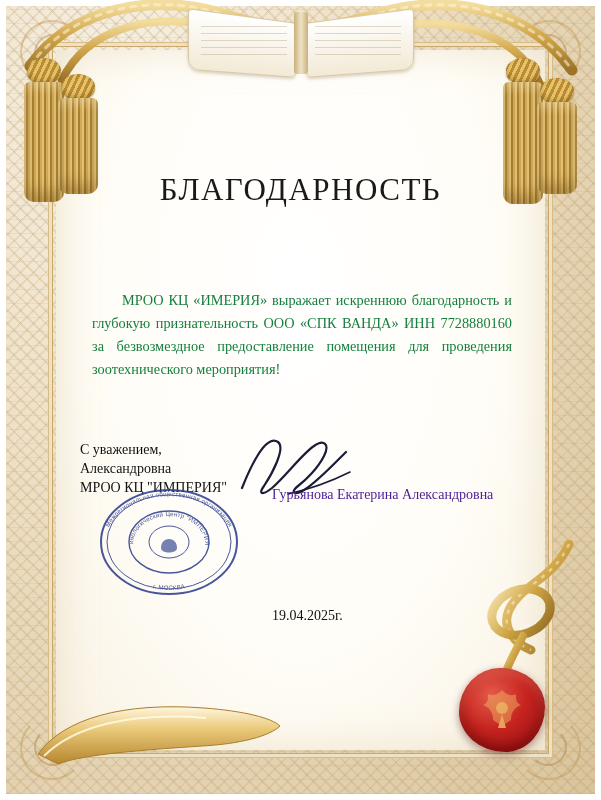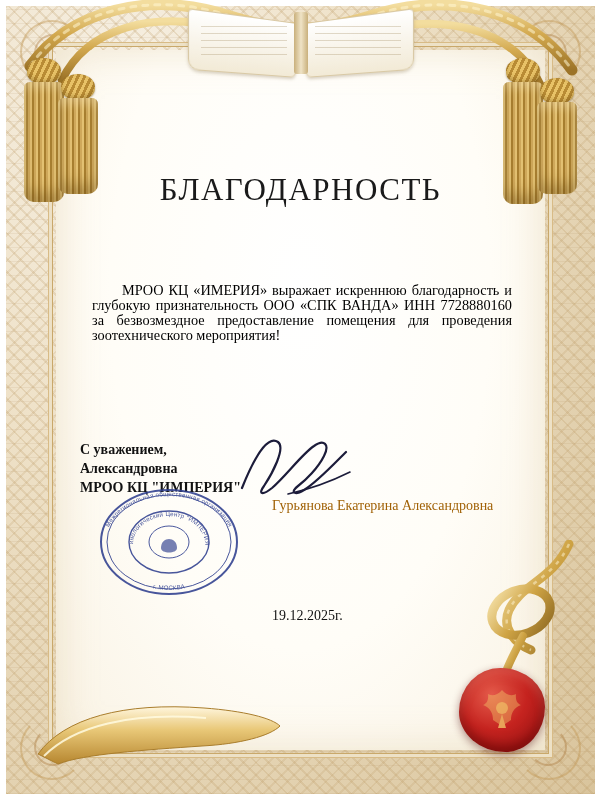--- a/index.html
+++ b/index.html
@@ -167,45 +167,44 @@
     left: 0; right: 0; top: 172px;
     text-align: center;
     font-size: 31px;
     letter-spacing: 1.5px;
     color: #1a1a1a;
     font-family: "Liberation Serif", serif;
   }
   .body-text {
     position: absolute;
     left: 92px;
-    top: 283px;
+    top: 289px;
     width: 420px;
     font-size: 14.3px;
-    line-height: 15px;
-    color: #000000;
+    line-height: 23px;
+    color: #15803d;
     text-align: justify;
   }
   .body-text p { margin: 0; text-indent: 30px; }
   .body-text p + p { margin-top: 1px; }
 
   .sign-block {
     position: absolute;
     left: 80px;
     top: 440px;
     font-size: 14px;
     line-height: 19px;
     color: #111;
-    font-weight: bold;
   }
   .signer-name {
     position: absolute;
     left: 272px;
-    top: 498px;
+    top: 487px;
     font-size: 14px;
-    color: #a16207;
+    color: #4c1d95;
   }
   .date {
     position: absolute;
     left: 272px;
     top: 608px;
     font-size: 14px;
     color: #111;
   }
 
   
@@ -316,21 +315,21 @@
       </text>
       <text class="stamp-text">
         <textPath href="#arcMid" startOffset="50%" text-anchor="middle">Кинологический Центр "ИМПЕРИЯ"</textPath>
       </text>
       <text class="stamp-text">
         <textPath href="#arcBot" startOffset="50%" text-anchor="middle">г. МОСКВА</textPath>
       </text>
     </g>
   </svg>
 
-  <div class="date">19.12.2025г.</div>
+  <div class="date">19.04.2025г.</div>
 
   <svg class="cord-loop" viewBox="0 0 180 200">
     <defs>
       <linearGradient id="gold2" x1="0" y1="0" x2="1" y2="1">
         <stop offset="0%" stop-color="#f6e3ab"></stop>
         <stop offset="50%" stop-color="#cfa445"></stop>
         <stop offset="100%" stop-color="#8f6a22"></stop>
       </linearGradient>
     </defs>
     <path d="M166,4 C150,40 118,44 106,70 C98,88 112,104 128,110" fill="none" stroke="url(#gold2)" stroke-width="9" stroke-linecap="round"></path>

